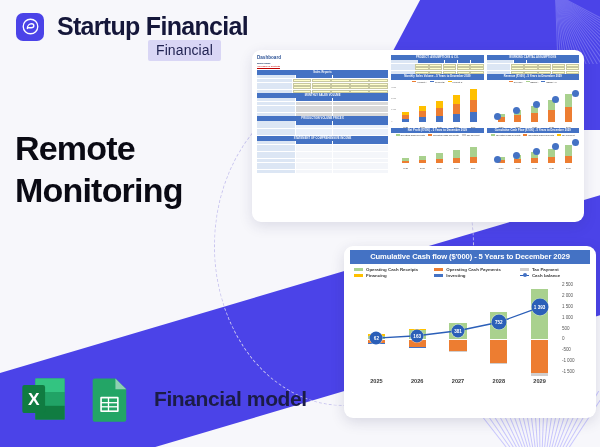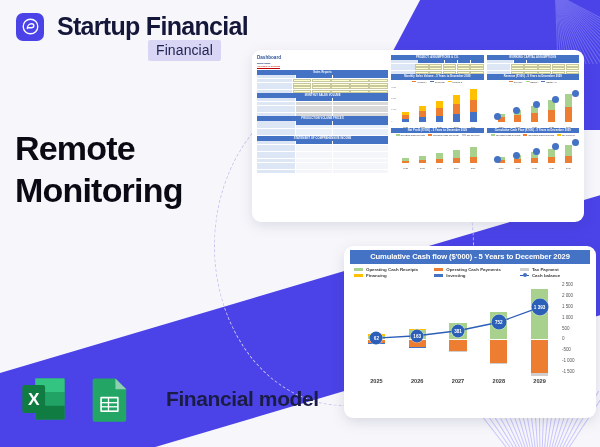--- a/index.html
+++ b/index.html
@@ -99,21 +99,21 @@
   }
 
   
   .footer-row {
     position: absolute; left: 18px; bottom: 22px;
     display: flex; align-items: center; gap: 14px;
   }
   .file-icon { width: 52px; height: 52px; flex: none; }
   .footer-label {
     font-size: 21px; font-weight: 700; color: #1b1c46;
-    letter-spacing: -.4px; margin-left: 16px;
+    letter-spacing: -.4px; margin-left: 4px;
   }
 
   
   .dash-card {
     position: absolute; left: 252px; top: 50px;
     width: 332px; height: 172px;
     background: #fff; border-radius: 9px;
     box-shadow: 0 4px 14px rgba(40,40,90,.13);
     overflow: hidden;
     padding: 5px 5px 4px 5px;

